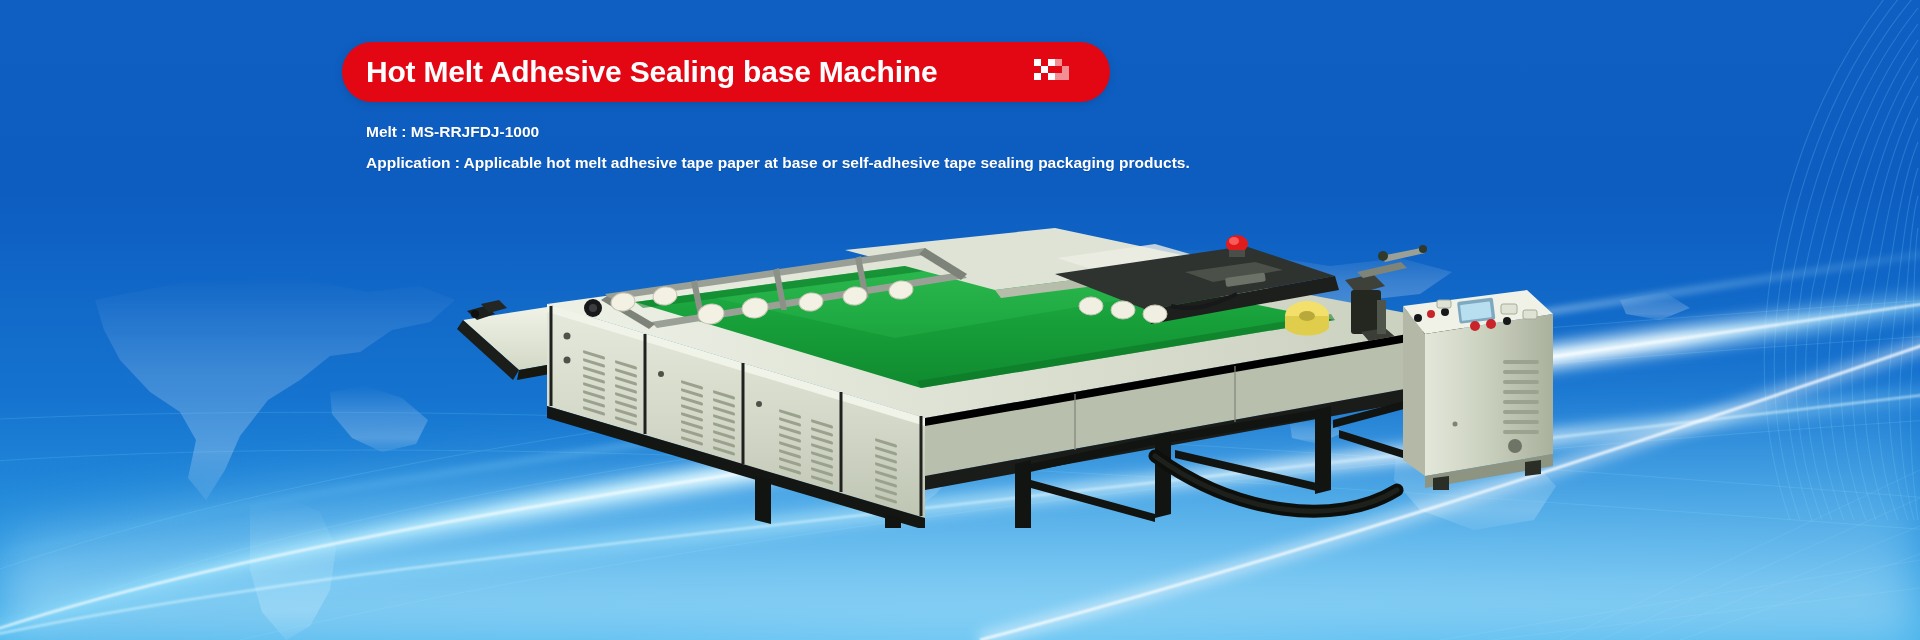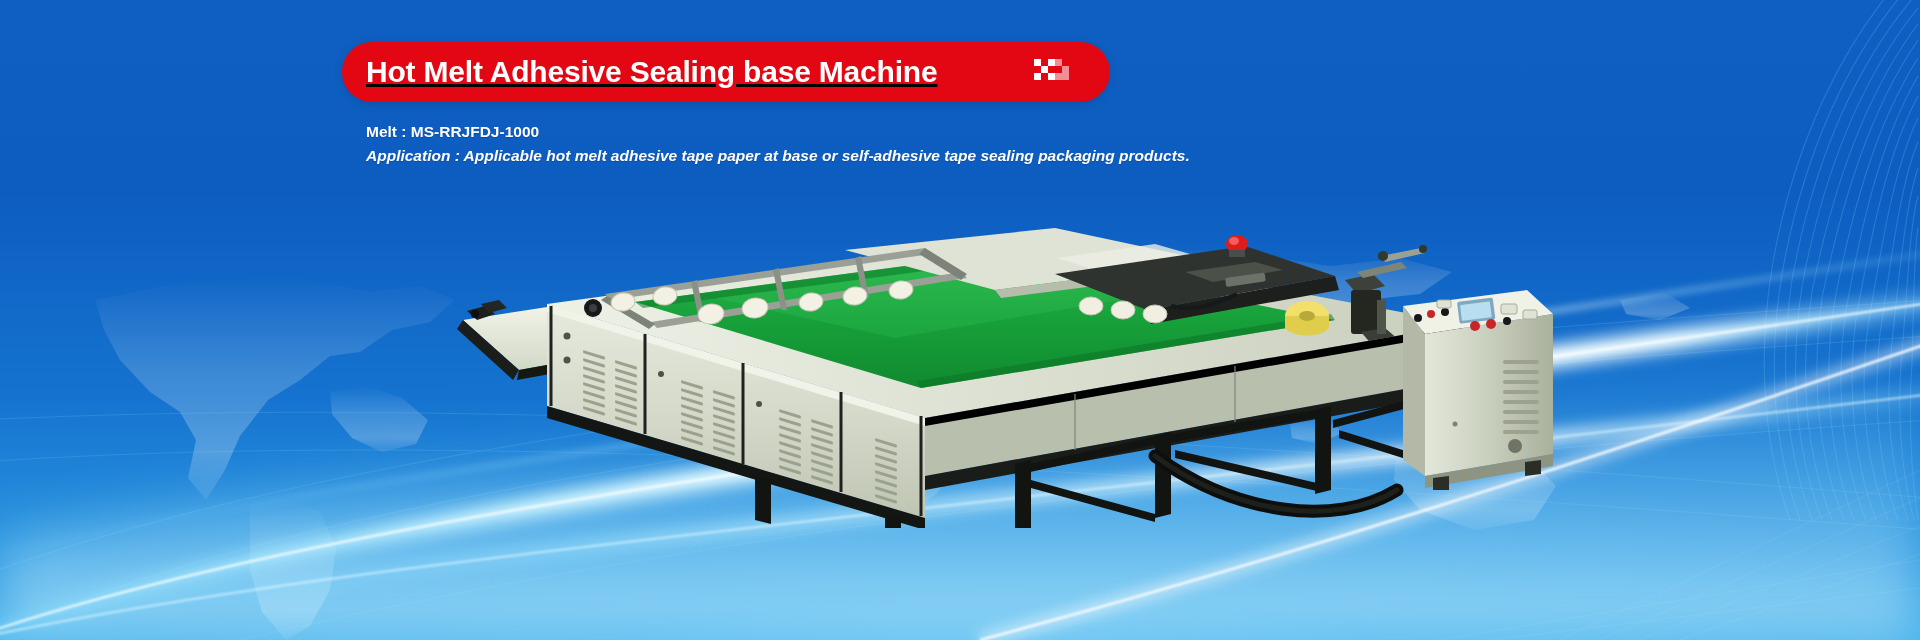--- a/index.html
+++ b/index.html
@@ -28,21 +28,20 @@
 
   
   #title-pill {
     position:absolute; left:342px; top:42px;
     width:768px; height:60px;
     background:#e30613;
     border-radius:34px;
     display:flex; align-items:center;
     padding:0 34px 0 24px;
     box-shadow:0 2px 9px rgba(0,0,0,.13);
-    text-decoration:underline;
   }
   #title-text {
     color:#ffffff;
     font-size:30px;
     font-weight:bold;
     letter-spacing:-0.2px;
     white-space:nowrap;
     line-height:1;
     flex:1;
   }
@@ -52,21 +51,21 @@
   #spec-block {
     position:absolute; left:366px; top:120px;
     width:836px;
     color:#ffffff;
     font-size:15.5px;
     font-weight:bold;
     line-height:23px;
     text-shadow:0 1px 1px rgba(0,40,90,.30);
   }
   #spec-type { white-space:nowrap; }
-  #spec-application { text-align:justify; text-align-last:left; margin-top:1px;font-style:italic; }
+  #spec-application { text-align:justify; text-align-last:left; margin-top:8px; }
 
   
   #machine { position:absolute; left:455px; top:228px; width:1105px; height:300px; }
 </style>
 </head>
 <body>
 
 <div id="banner">
 
   <svg class="layer" id="world-map" viewBox="0 0 1920 640" preserveAspectRatio="none">

